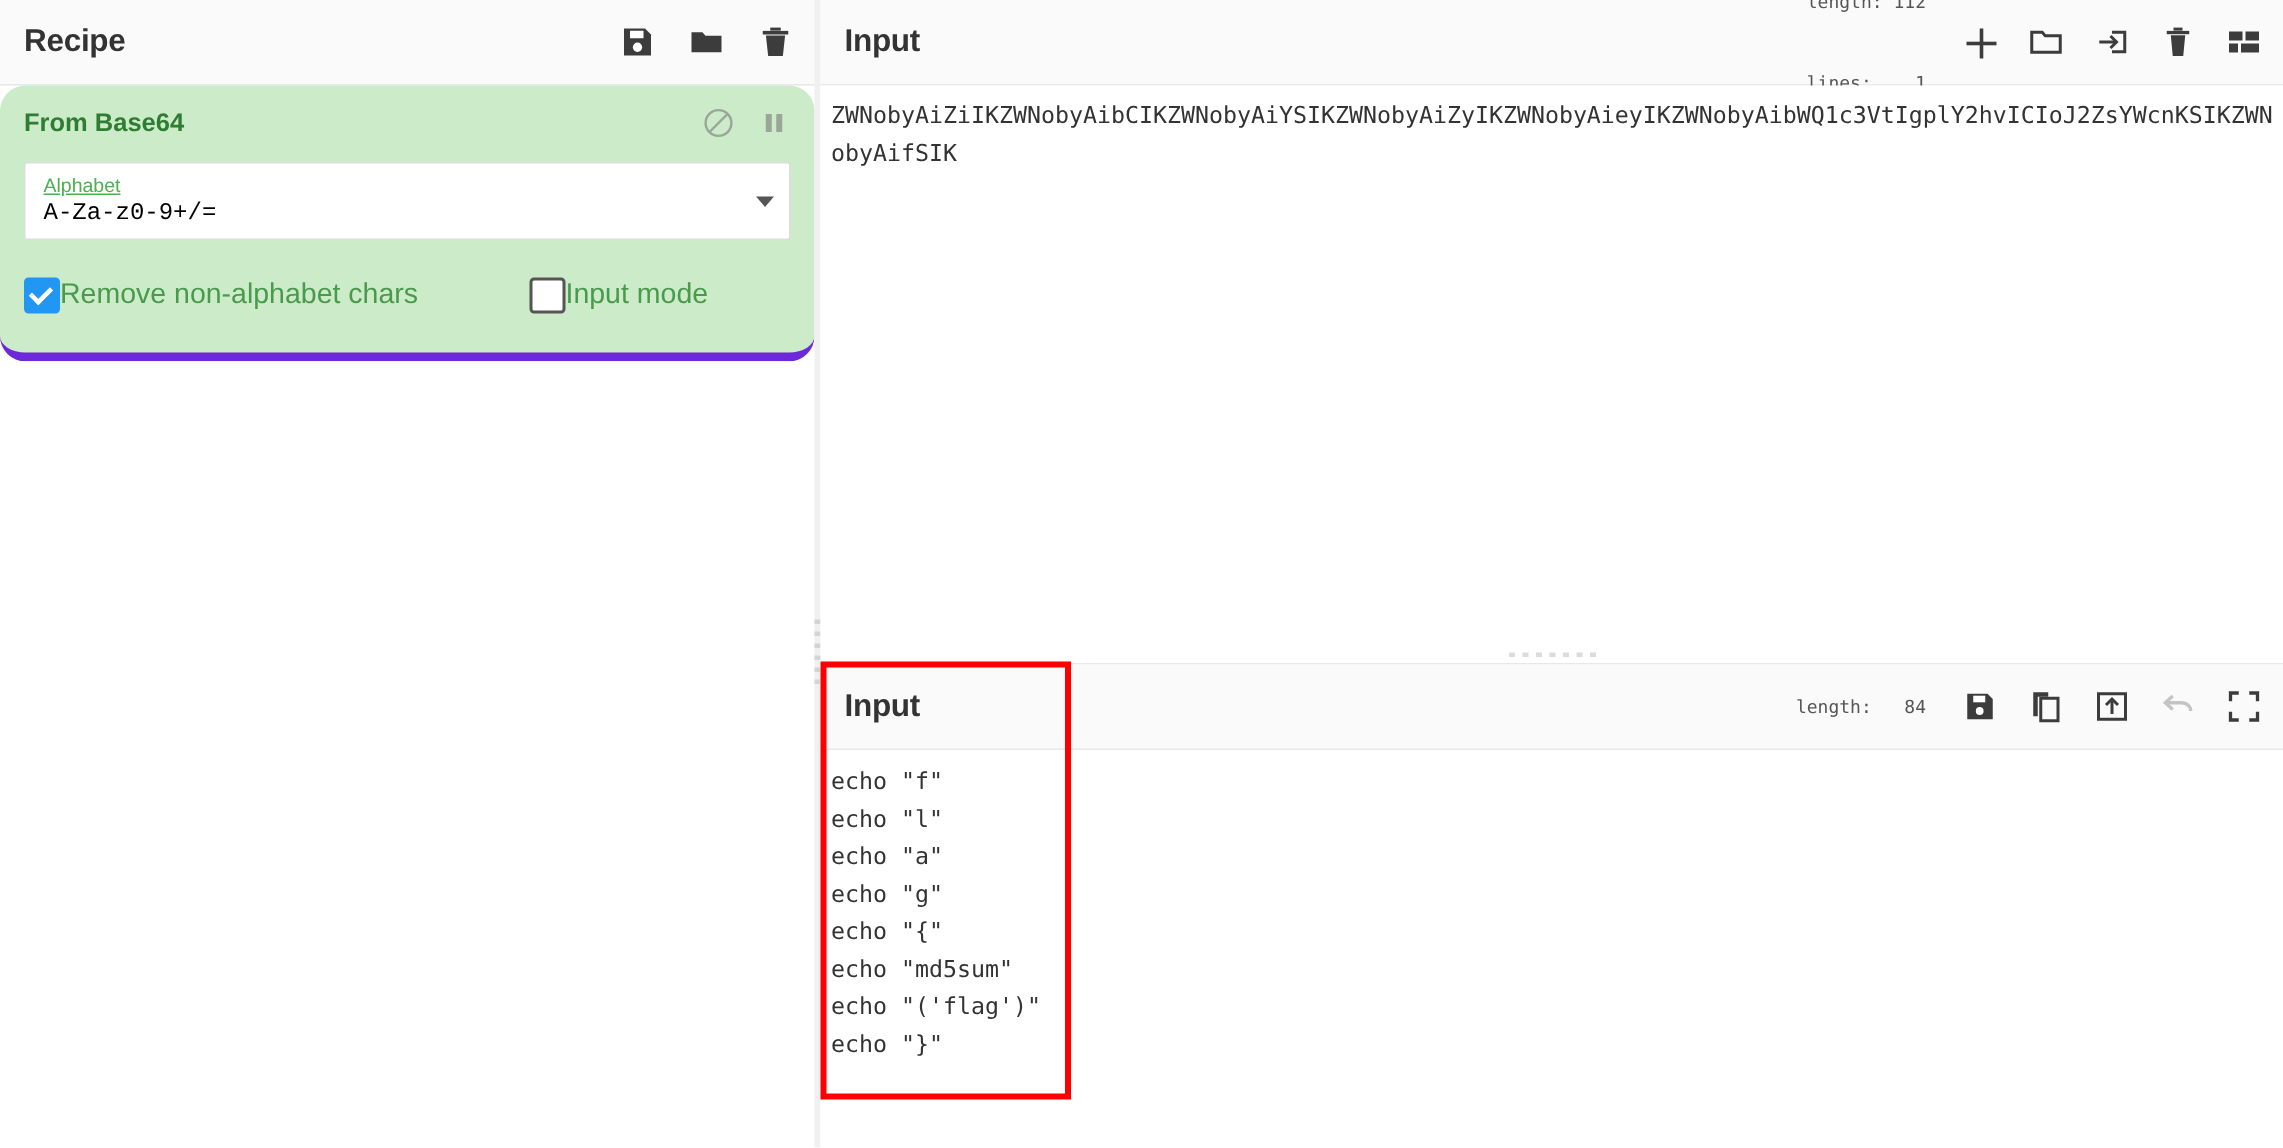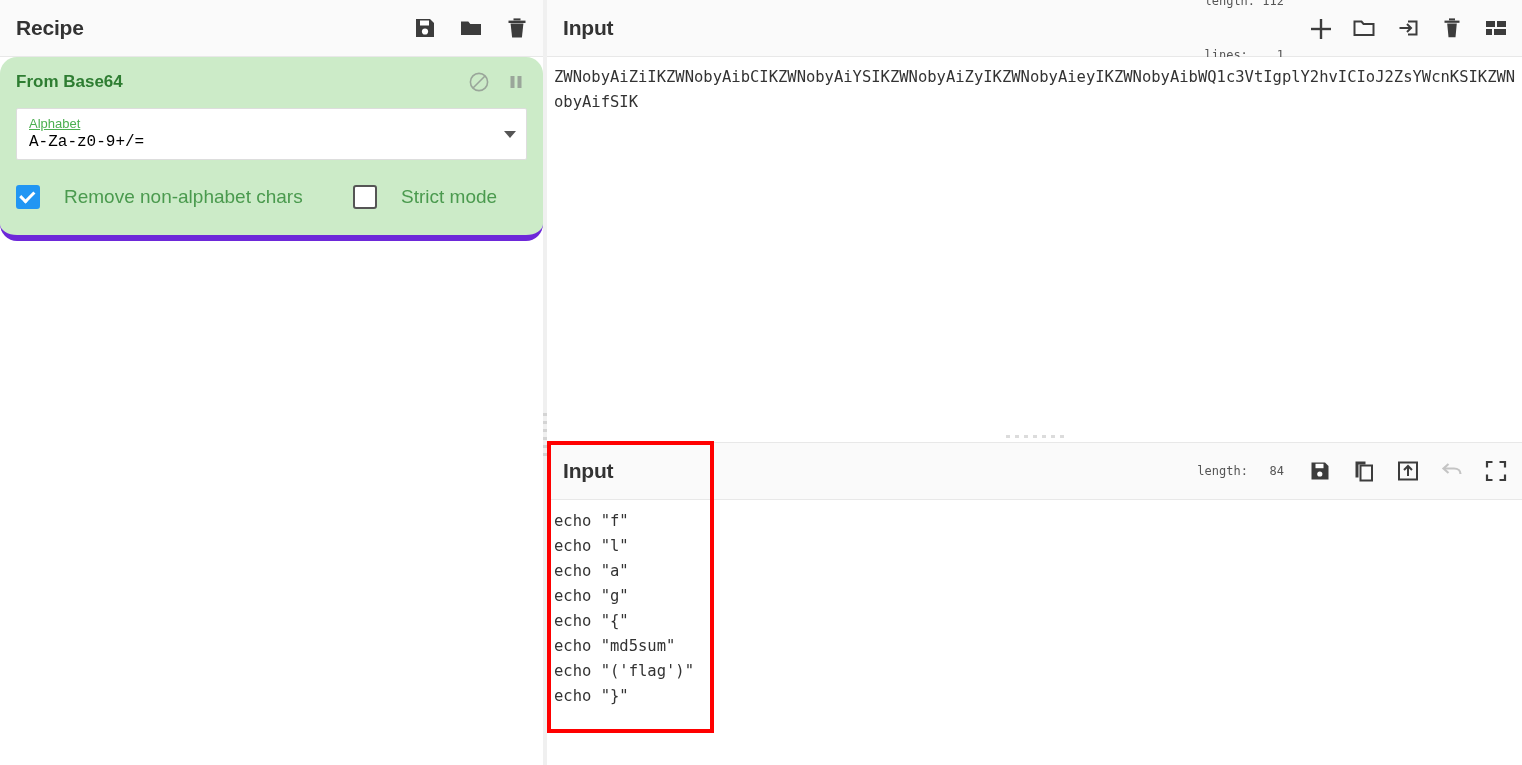--- a/index.html
+++ b/index.html
@@ -86,21 +86,21 @@
     flex: none;
   }
   .cb-box.checked { background: #2196f3; border-color: #2196f3; }
   .cb-box.checked::after {
     content: "";
     width: 11px; height: 6px;
     border-left: 3px solid #fff; border-bottom: 3px solid #fff;
     transform: rotate(-45deg) translate(1px,-2px);
   }
   .cb-label {
-    margin-left: 24px; font-size: 19px; color: #4a9a4e;
+    margin-left: 0; font-size: 19px; color: #4a9a4e;
     white-space: nowrap;
   }
   #recipe-rest { flex: 1; background: #fff; }
 
   
   #v-splitter {
     width: 4px; height: 765px;
     background: #f0f0f0;
     position: relative; cursor: col-resize;
     flex: none;
@@ -255,21 +255,21 @@
         <div class="caret"></div>
       </div>
 
       <div class="checkbox-row">
         <label class="cb-item first">
           <span class="cb-box checked"></span>
           <span class="cb-label">Remove non-alphabet chars</span>
         </label>
         <label class="cb-item">
           <span class="cb-box"></span>
-          <span class="cb-label">Strict mode</span>
+          <span class="cb-label">Input mode</span>
         </label>
       </div>
     </div>
 
     <div id="recipe-rest"></div>
   </div>
 
   <div id="v-splitter">
     <div class="grip">
       <i></i>

